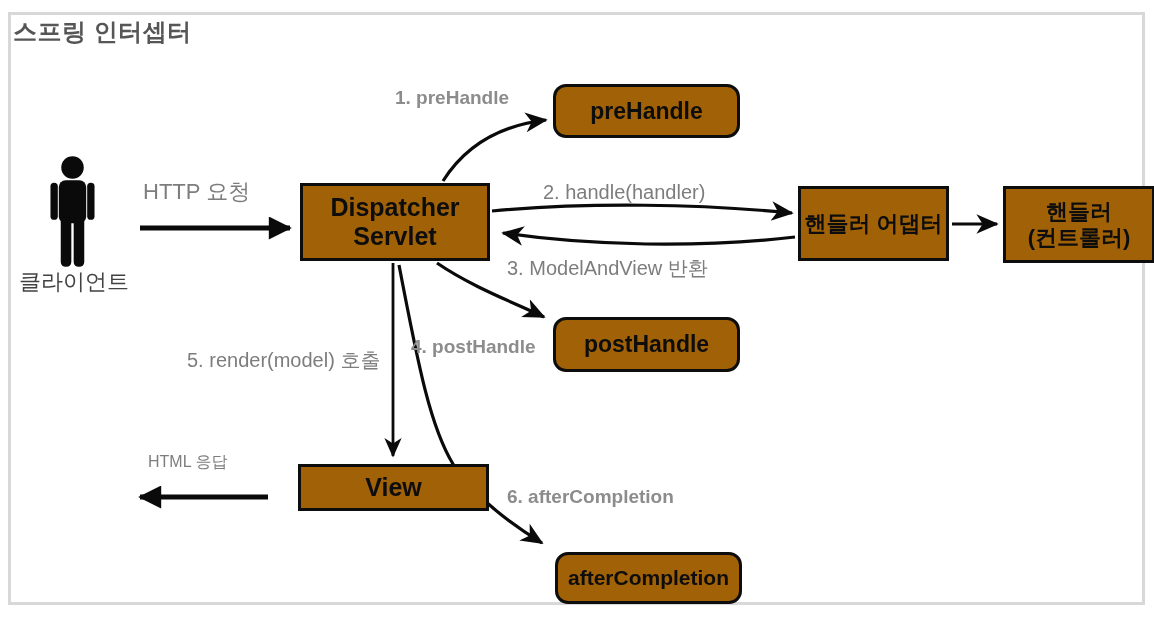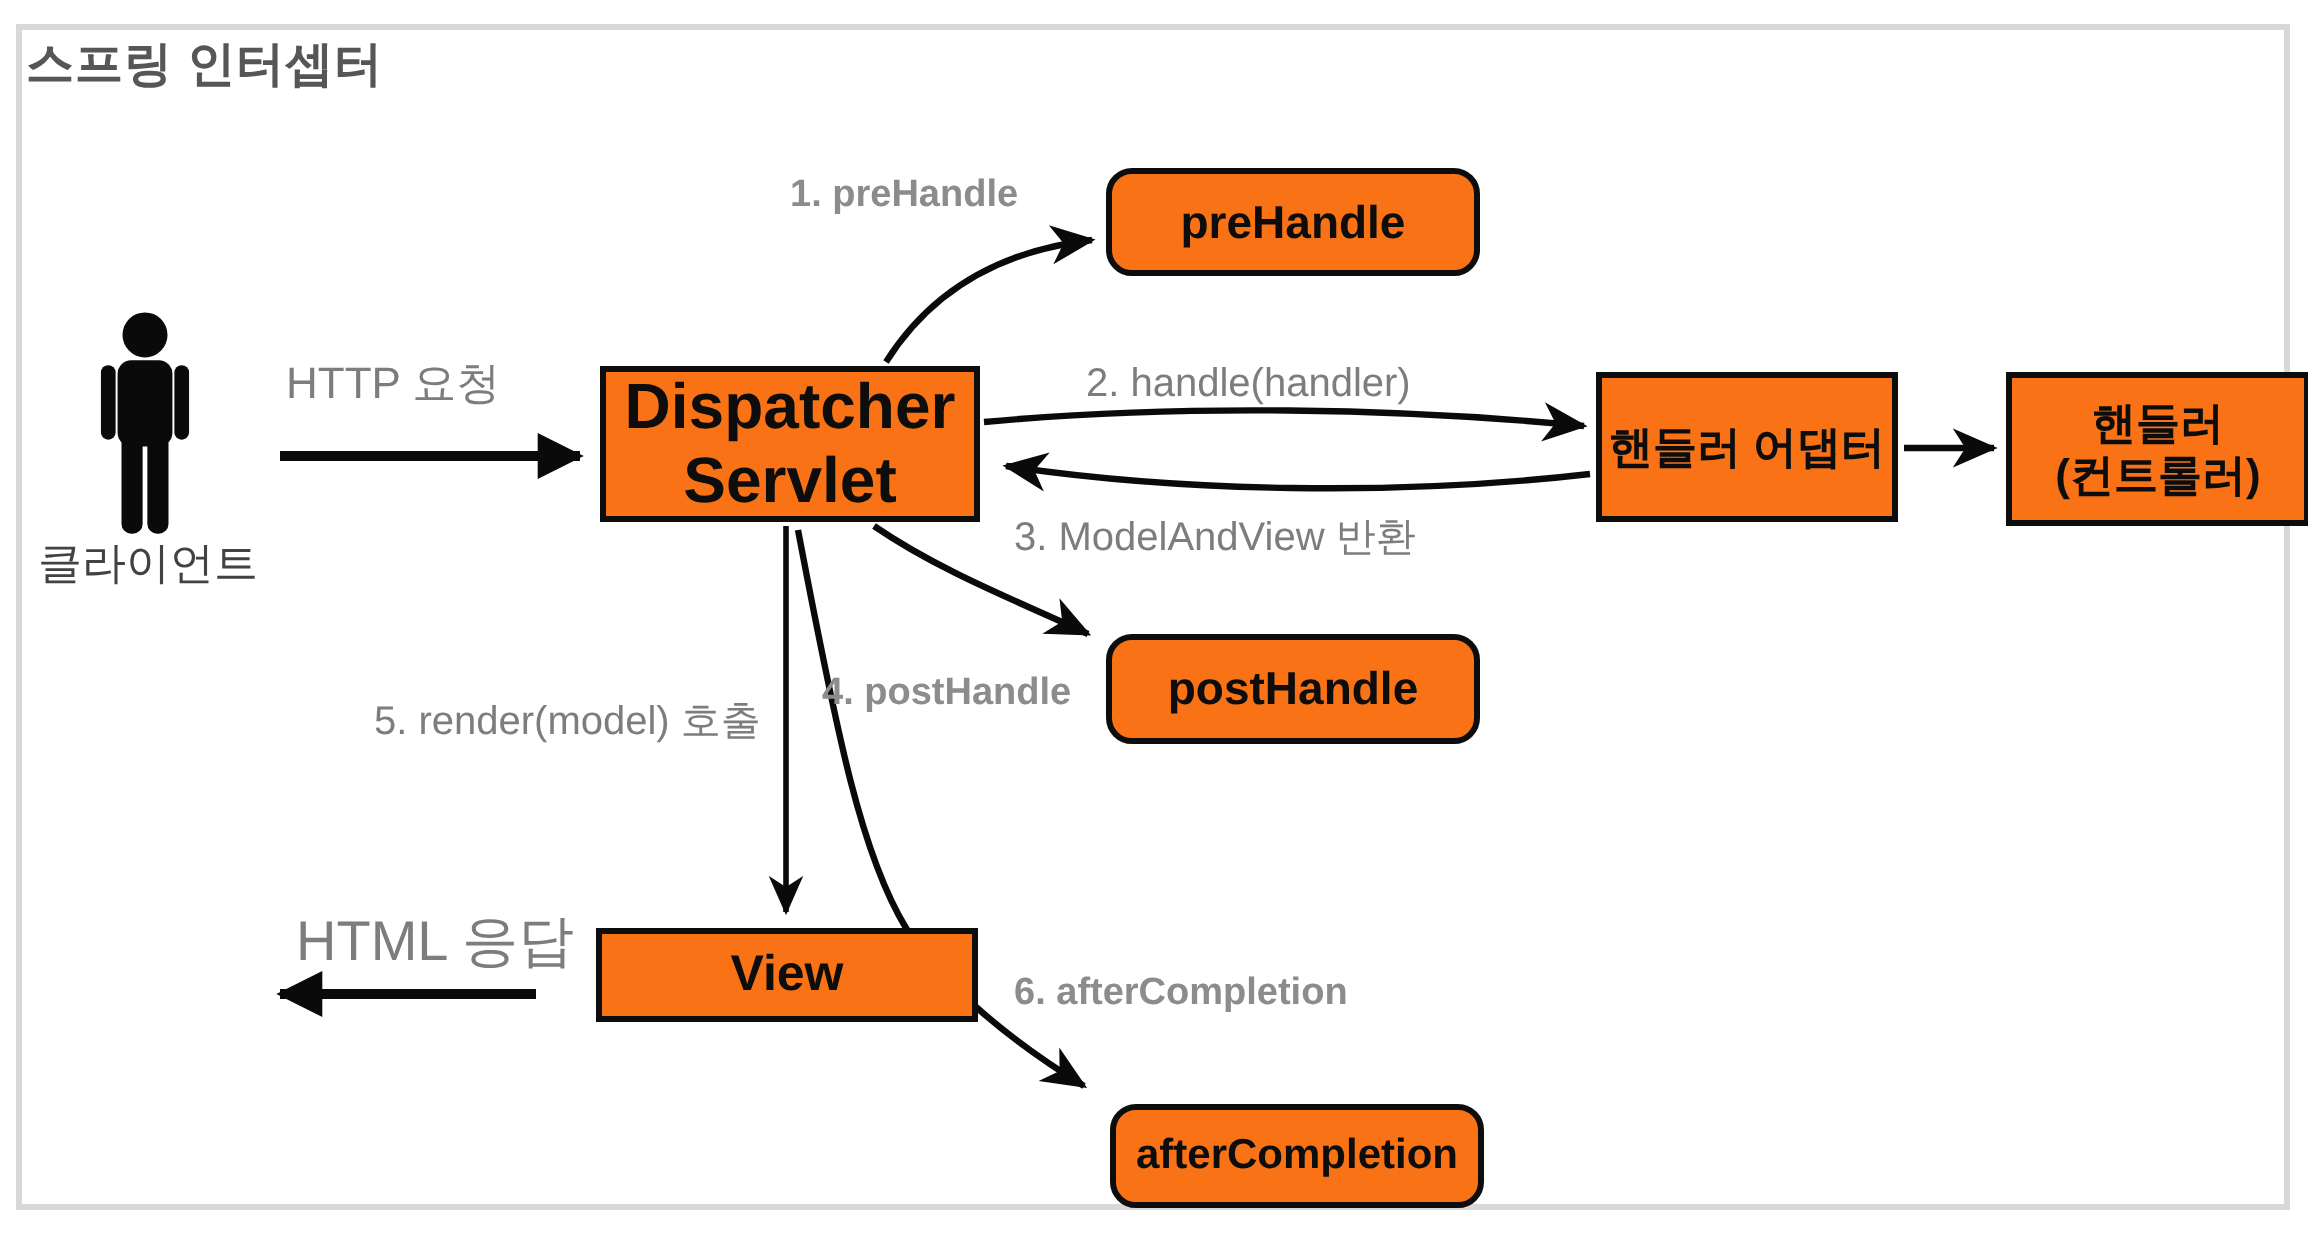--- a/index.html
+++ b/index.html
@@ -18,37 +18,37 @@
     letter-spacing:0.5px;white-space:nowrap;
   }
   svg.arrows{position:absolute;left:0;top:0;width:1154px;height:617px;}
   svg.arrows path.line{fill:none;stroke:var(--arrow-color,#0a0a0a);}
   svg.arrows .thick{stroke-width:5px;}
   svg.arrows .sketch{stroke-width:3.2px;}
   svg.arrows .thin{stroke-width:2.8px;}
   .box{
     position:absolute;display:flex;flex-direction:column;
     align-items:center;justify-content:center;
-    background:#f97316;border:3px solid var(--box-border,#0d0d0d);
+    background:#a16207;border:3px solid var(--box-border,#0d0d0d);
     color:#0d0d0d;font-weight:bold;text-align:center;line-height:1.15;
     box-sizing:border-box;white-space:nowrap;
   }
   .rounded{border-radius:13px;}
-  .box-dispatcher{left:300px;top:183px;width:190px;height:78px;font-size:32px;}
+  .box-dispatcher{left:300px;top:183px;width:190px;height:78px;font-size:25px;}
   .box-adapter{left:798px;top:186px;width:151px;height:75px;font-size:22px;}
   .box-handler{left:1003px;top:186px;width:152px;height:77px;font-size:22px;}
   .box-view{left:298px;top:464px;width:191px;height:47px;font-size:25px;}
   .box-prehandle{left:553px;top:84px;width:187px;height:54px;font-size:23px;}
   .box-posthandle{left:553px;top:317px;width:187px;height:55px;font-size:23px;}
   .box-aftercompletion{left:555px;top:552px;width:187px;height:52px;font-size:21px;}
   .lbl{position:absolute;white-space:nowrap;}
   .lbl-gray{color:var(--label-gray,#7d7d7d);font-size:21px;}
   .lbl-step{color:var(--step-bold-gray,#8c8c8c);font-size:19px;font-weight:bold;}
   .lbl-http{left:143px;top:177px;font-size:22px;}
-  .lbl-html{left:148px;top:452px;font-size:28px;}
+  .lbl-html{left:148px;top:452px;font-size:16px;}
   .lbl-step1{left:395px;top:87px;}
   .lbl-step2{left:543px;top:181px;font-size:20px;text-align:right;}
   .lbl-step3{left:507px;top:255px;font-size:20px;}
   .lbl-step4{left:411px;top:336px;}
   .lbl-step5{left:187px;top:347px;font-size:20px;}
   .lbl-step6{left:507px;top:486px;}
   .person{position:absolute;left:49px;top:155px;width:47px;height:114px;}
   .person *{fill:#0a0a0a;}
   .client-label{
     position:absolute;left:14px;top:267px;width:120px;text-align:center;

